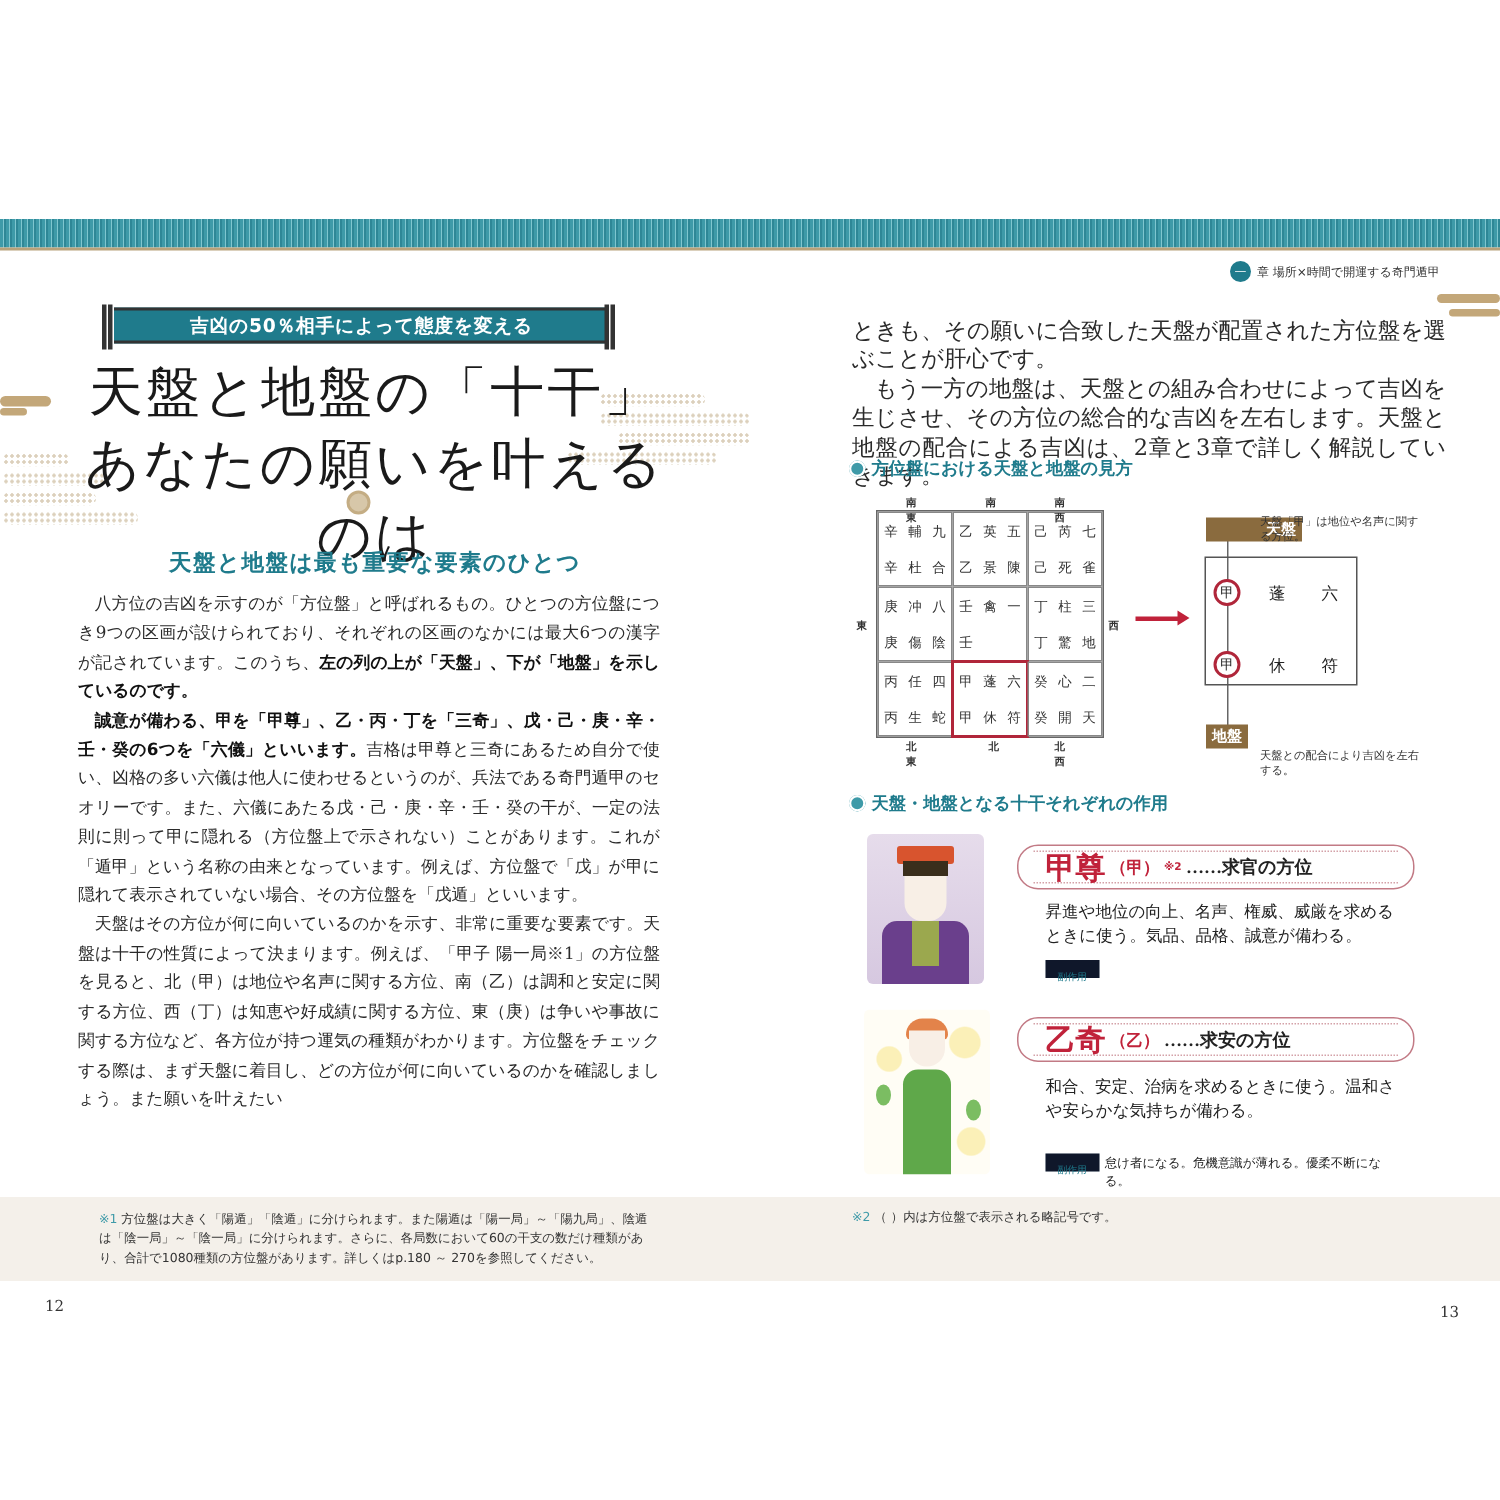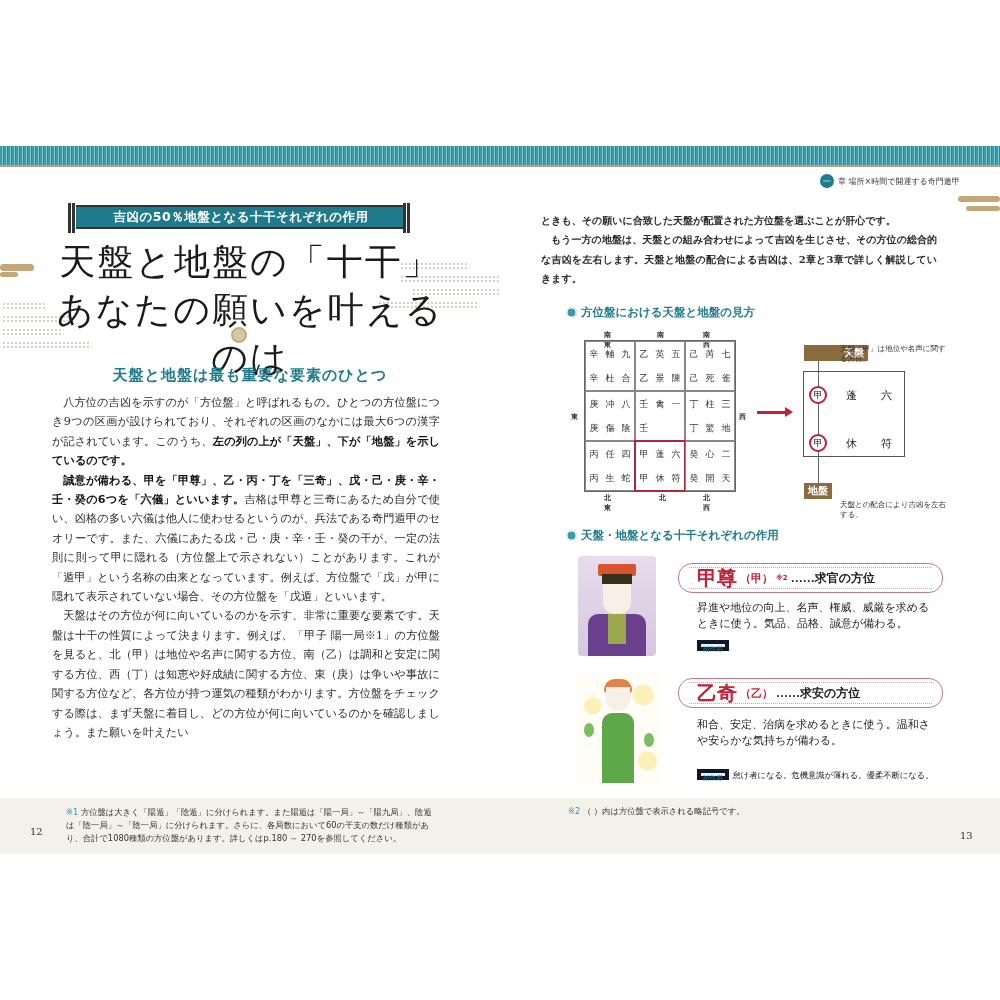--- a/index.html
+++ b/index.html
@@ -45,26 +45,26 @@
     .body-left {
       position: absolute; left: 52px; top: 393px; width: 388px;
       font-size: 11.2px; line-height: 19.4px; text-align: justify;
     }
     .body-left p { text-indent: 1em; }
     .body-left b { font-family: "DejaVu Sans", sans-serif; font-weight: bold; color: #111; }
 
     .footer-band { position: absolute; left: 0; top: 798px; width: 1000px; height: 56px; background: #f4f0ea; }
     .footnote-left { position: absolute; left: 66px; top: 806px; width: 370px; font-size: 8.3px; line-height: 13px; font-family: "DejaVu Sans", sans-serif; color: #333; }
     .footnote-left .mark, .footnote-right .mark { color: #3e9aa8; }
-    .page-no { position: absolute; font-size: 10px; color: #333; }
+    .page-no { position: absolute; font-size: 10px; color: #333; margin-top: 40px; }
 
     
     .chapter-label { position: absolute; left: 820px; top: 174px; display: flex; align-items: center; gap: 4px; font-size: 8px; font-family: "DejaVu Sans", sans-serif; color: #333; }
     .chapter-icon { width: 14px; height: 14px; border-radius: 50%; background: #1f7b8c; color: #fff; display: flex; align-items: center; justify-content: center; font-size: 8px; }
-    .body-right { position: absolute; left: 541px; top: 211px; width: 396px; font-size: 10px; line-height: 19.4px; text-align: justify; font-weight: bold; }
+    .body-right { position: absolute; left: 568px; top: 211px; width: 396px; font-size: 15px; line-height: 19.4px; text-align: justify; }
     .body-right p.ind { text-indent: 1em; }
 
     .diagram-title, .ten-title {
       position: absolute; left: 566px; font-family: "DejaVu Sans", sans-serif; font-weight: bold; font-size: 11.5px; color: #1f7b8c; display: flex; align-items: center; gap: 4px;
     }
     .diagram-title { top: 305px; }
     .ten-title { top: 528px; }
     .flower-icon { width: 11px; height: 11px; border-radius: 50%; background: #3e9aa8; box-shadow: 0 0 0 1.5px #fff inset; }
 
     .grid-wrap { position: absolute; left: 571px; top: 332px; }
@@ -88,42 +88,42 @@
       position: absolute; left: 678px; height: 30px; width: 265px;
       border: 1px solid #c27a85; border-radius: 14px; background: #fff;
       display: flex; align-items: center; padding-left: 18px; gap: 3px;
     }
     .stem-frame::before { content: ""; position: absolute; inset: 3px 10px; border-top: 1px dotted #d4a1a8; border-bottom: 1px dotted #d4a1a8; }
     .stem-name { color: #c0223a; font-size: 20px; font-weight: bold; position: relative; }
     .stem-abbr { color: #c0223a; font-size: 11px; font-family: "DejaVu Sans", sans-serif; font-weight: bold; position: relative; }
     .stem-dir { font-family: Liberation Serif, serif; font-weight: bold; font-size: 12px; color: #222; position: relative; }
     .stem-desc { position: absolute; left: 697px; width: 240px; font-size: 11px; line-height: 16px; color: #222; }
     .neg-row { position: absolute; left: 697px; width: 240px; display: flex; gap: 4px; font-family: "DejaVu Sans", sans-serif; font-size: 8.3px; line-height: 12px; color: #222; }
-    .neg-badge { flex: none; border: 4px solid #0f172a; color: #1f7b8c; font-size: 6.5px; padding: 0 2px; height: 11px; line-height: 10px; background: #e6f3f5; }
+    .neg-badge { flex: none; border: 6px solid #0f172a; color: #1f7b8c; font-size: 6.5px; padding: 0 2px; height: 11px; line-height: 10px; background: #e6f3f5; }
     .footnote-right { position: absolute; left: 568px; top: 806px; font-size: 8.3px; font-family: "DejaVu Sans", sans-serif; color: #333; }
   </style>
 </head>
 <body>
 
 <div class="top-band"></div>
 
 <div class="gold-bar" style="left:0;top:264px;width:34px;height:7px;"></div>
 <div class="gold-bar" style="left:0;top:272px;width:18px;height:5px;"></div>
 <div class="cloud" style="left:2px;top:302px;width:44px;height:9px;"></div>
 <div class="cloud" style="left:2px;top:315px;width:68px;height:9px;"></div>
 <div class="cloud" style="left:2px;top:328px;width:62px;height:9px;"></div>
 <div class="cloud" style="left:2px;top:341px;width:90px;height:9px;"></div>
 <div class="cloud" style="left:400px;top:262px;width:70px;height:9px;"></div>
 <div class="cloud" style="left:400px;top:275px;width:100px;height:9px;"></div>
 <div class="cloud" style="left:412px;top:288px;width:88px;height:9px;"></div>
 <div class="cloud" style="left:378px;top:301px;width:100px;height:9px;"></div>
 <div class="gold-bar" style="left:958px;top:196px;width:42px;height:6px;"></div>
 <div class="gold-bar" style="left:966px;top:206px;width:34px;height:5px;"></div>
 
-<div class="subtitle-banner">吉凶の50％地盤となる十干それぞれの作用</div>
+<div class="subtitle-banner">吉凶の50％相手によって態度を変える</div>
 <div class="main-title">
   <div>天盤と地盤の「十干」</div>
   <div>あなたの願いを叶えるのは</div>
 </div>
 <div class="emblem"></div>
 <div class="section-heading">天盤と地盤は最も重要な要素のひとつ</div>
 
 <div class="body-left">
   <p><span>八方位の吉凶を示すのが「方位盤」と呼ばれるもの。ひとつの方位盤につき9つの区画が設けられており、それぞれの区画のなかには最大6つの漢字が記されています。このうち、</span><b>左の列の上が「天盤」、下が「地盤」を示しているのです。</b></p>
   <p><b>誠意が備わる、甲を「甲尊」、乙・丙・丁を「三奇」、戊・己・庚・辛・壬・癸の6つを「六儀」といいます。</b><span>吉格は甲尊と三奇にあるため自分で使い、凶格の多い六儀は他人に使わせるというのが、兵法である奇門遁甲のセオリーです。また、六儀にあたる戊・己・庚・辛・壬・癸の干が、一定の法則に則って甲に隠れる（方位盤上で示されない）ことがあります。これが「遁甲」という名称の由来となっています。例えば、方位盤で「戊」が甲に隠れて表示されていない場合、その方位盤を「戊遁」といいます。</span></p>

